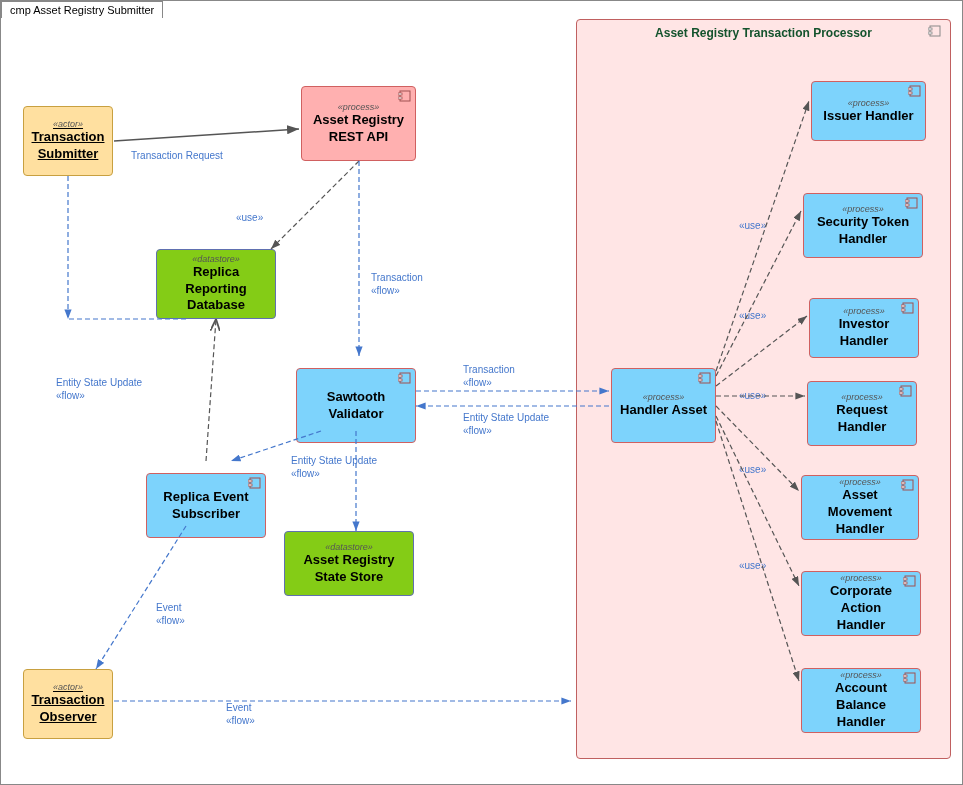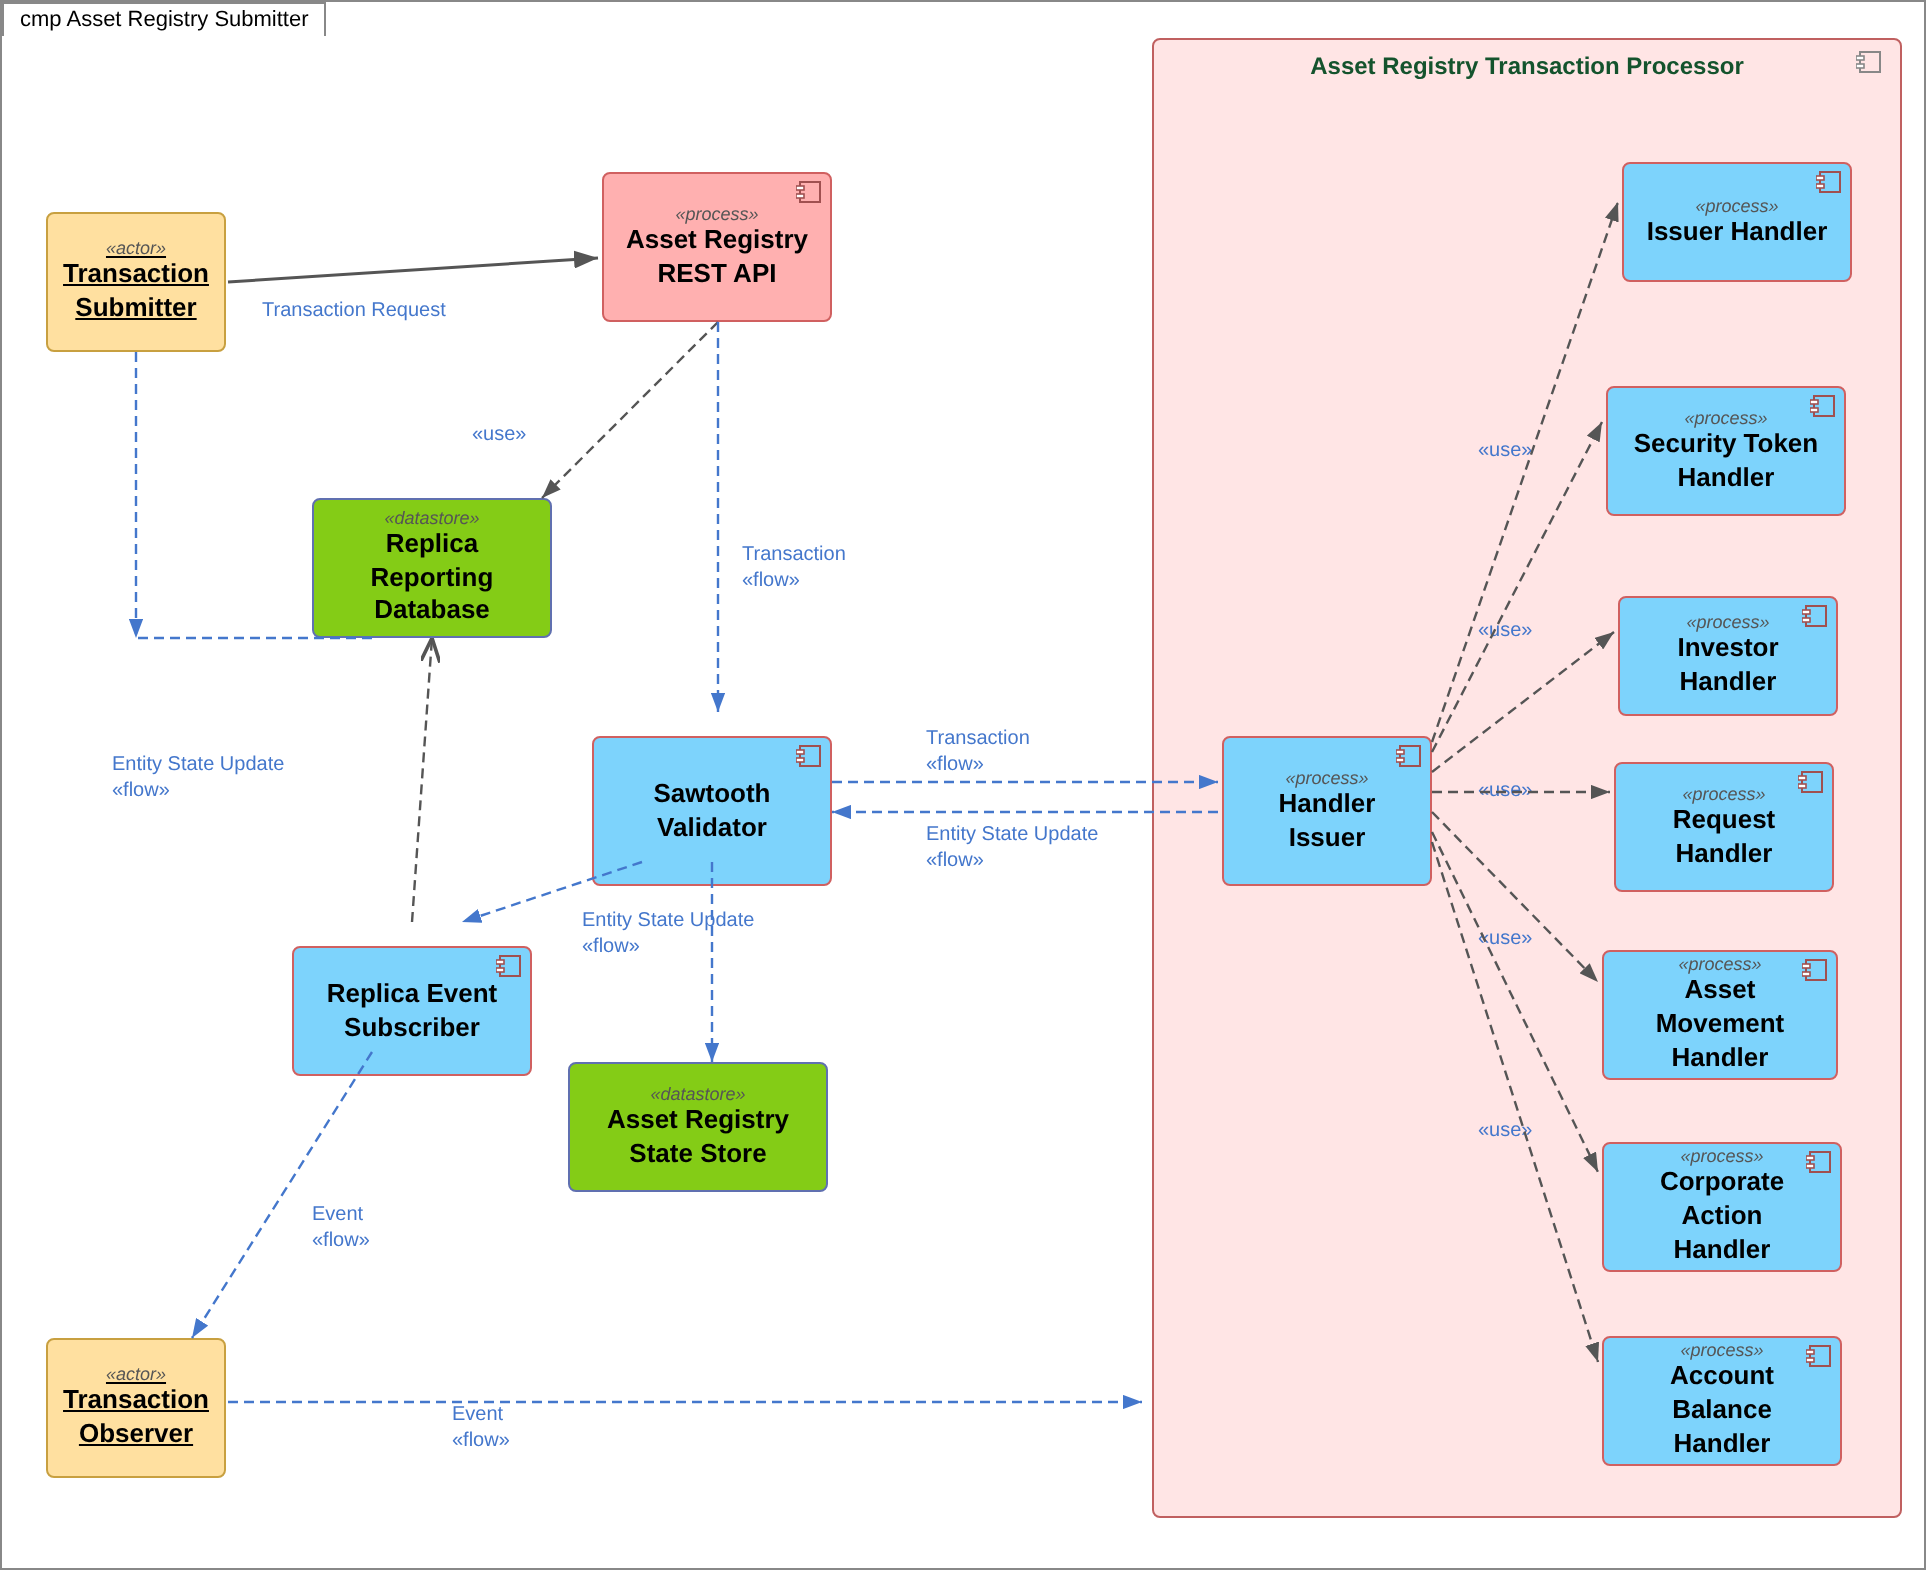--- a/index.html
+++ b/index.html
@@ -190,21 +190,21 @@
 
   <div class="uml-box box-process" style="left:610px; top:355px; width:105px; height:75px;">
     <div class="component-icon">
       <svg viewBox="0 0 14 12">
           <rect x="2" y="1" width="10" height="10" fill="none" stroke="#a05050" stroke-width="1"></rect>
           <rect x="0" y="3" width="4" height="2" fill="white" stroke="#a05050" stroke-width="0.8"></rect>
           <rect x="0" y="7" width="4" height="2" fill="white" stroke="#a05050" stroke-width="0.8"></rect>
         </svg>
     </div>
     <div class="stereotype">«process»</div>
-    <div class="box-title">Handler Issuer</div>
+    <div class="box-title">Handler Asset</div>
   </div>
 
   <div class="uml-box box-process" style="left:810px; top:68px; width:115px; height:60px;">
     <div class="component-icon">
       <svg viewBox="0 0 14 12">
           <rect x="2" y="1" width="10" height="10" fill="none" stroke="#a05050" stroke-width="1"></rect>
           <rect x="0" y="3" width="4" height="2" fill="white" stroke="#a05050" stroke-width="0.8"></rect>
           <rect x="0" y="7" width="4" height="2" fill="white" stroke="#a05050" stroke-width="0.8"></rect>
         </svg>
     </div>

